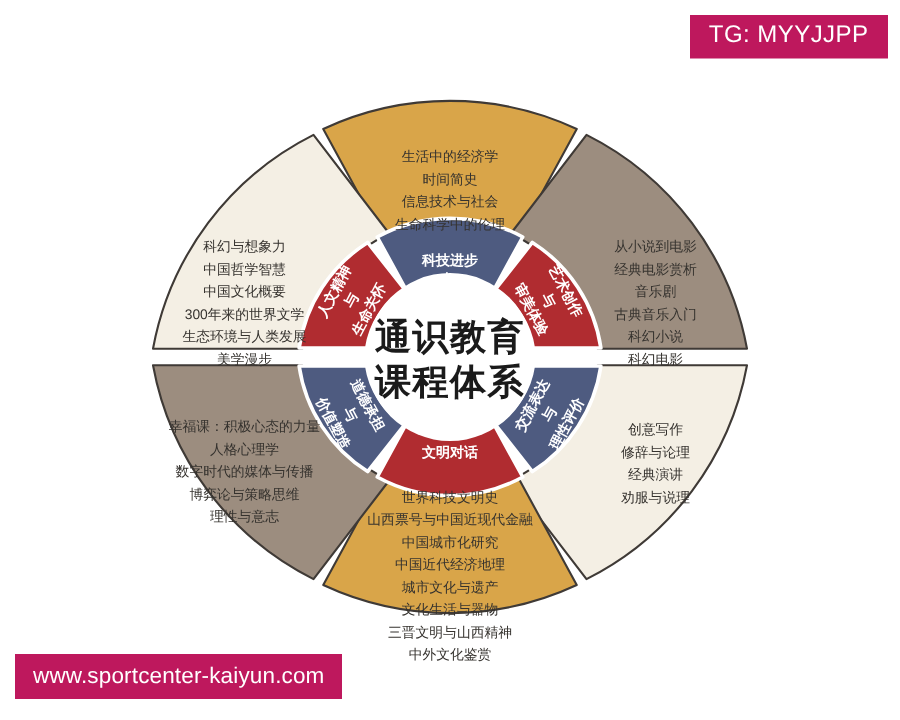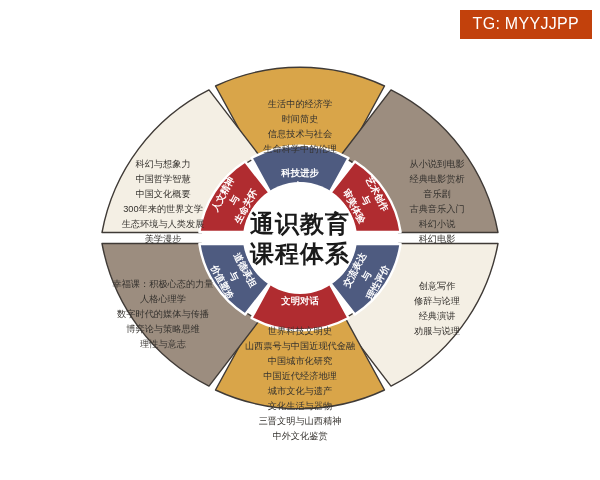--- a/index.html
+++ b/index.html
@@ -21,21 +21,21 @@
   }
   #wheel {
     position: absolute;
     left: 55px;
     top: 32px;
     width: 490px;
     height: 412px;
   }
   .badge {
     position: absolute;
-    background: #c2410c;
+    background: #be185d;
     color: #ffffff;
     font-family: "Liberation Sans", sans-serif;
     white-space: nowrap;
   }
   #tg-badge {
     right: 8px;
     top: 10px;
     font-size: 16px;
     padding: 5px 13px 6px 13px;
     letter-spacing: 0.3px;
@@ -184,14 +184,15 @@
       <text class="outer-label" x="108" y="163">中国文化概要</text>
       <text class="outer-label" x="108" y="178">300年来的世界文学</text>
       <text class="outer-label" x="108" y="193">生态环境与人类发展</text>
       <text class="outer-label" x="108" y="208">美学漫步</text>
     </g>
 
   </svg>
 
   <div class="badge" id="tg-badge">TG: MYYJJPP</div>
 
+  <div class="badge" id="watermark">www.sportcenter-kaiyun.com</div>
 
 </div>
 
 </body></html>

